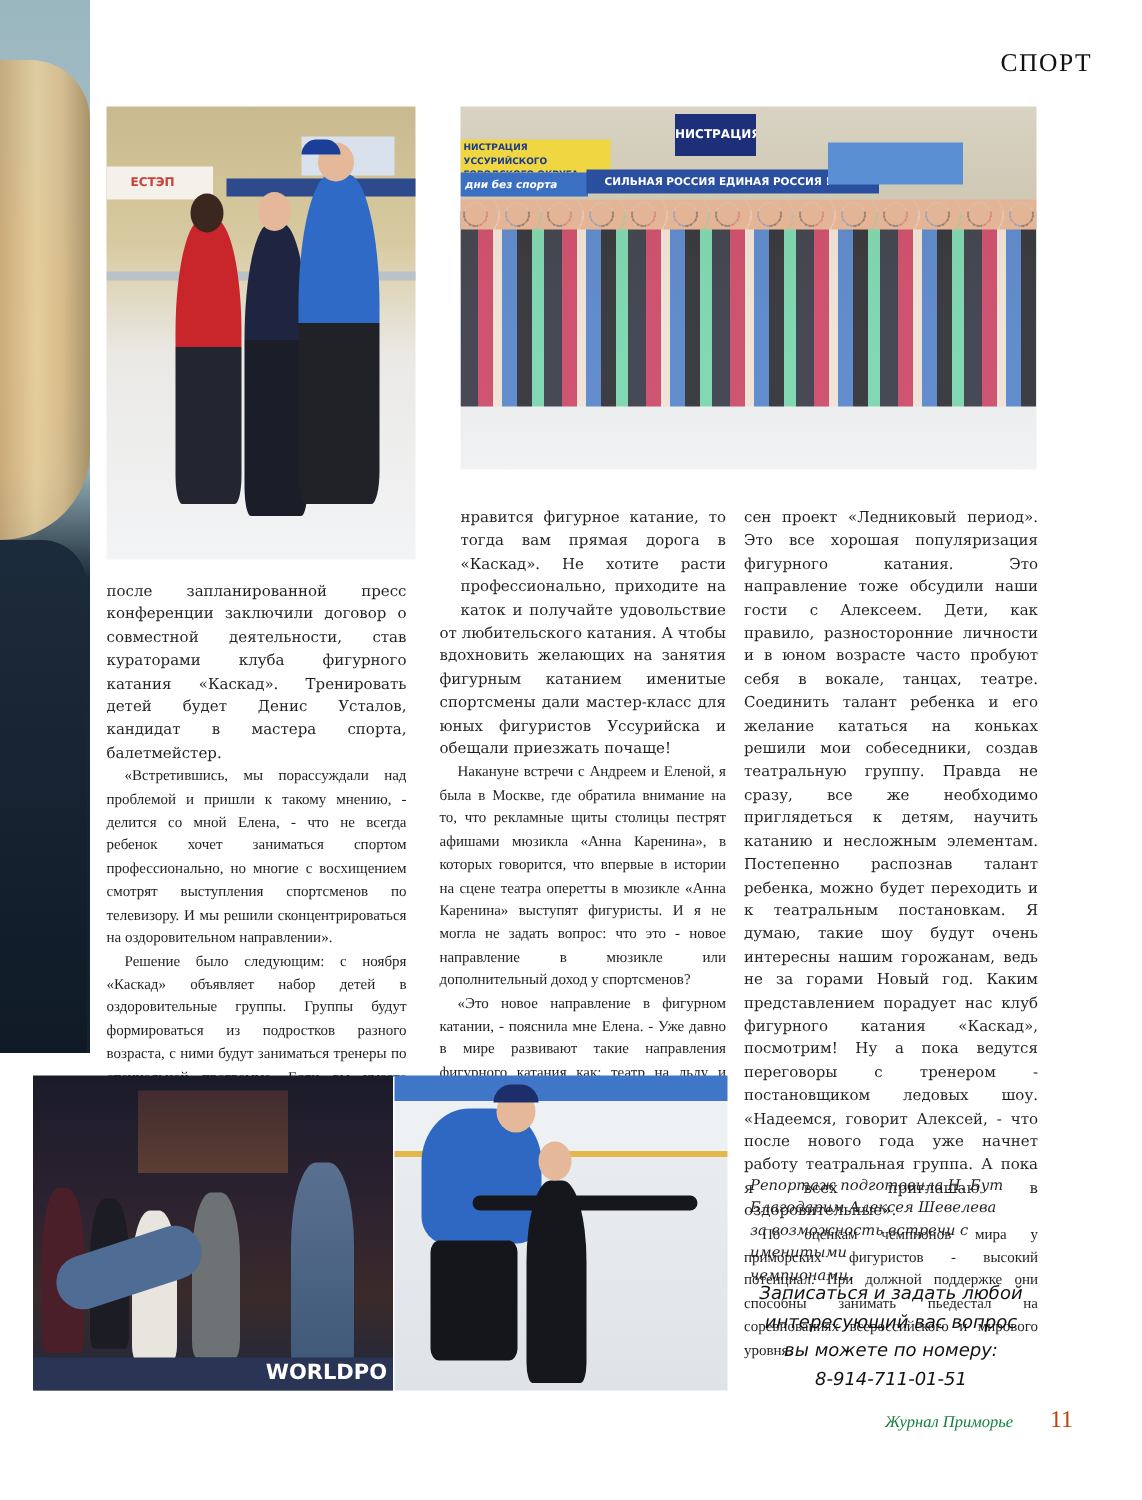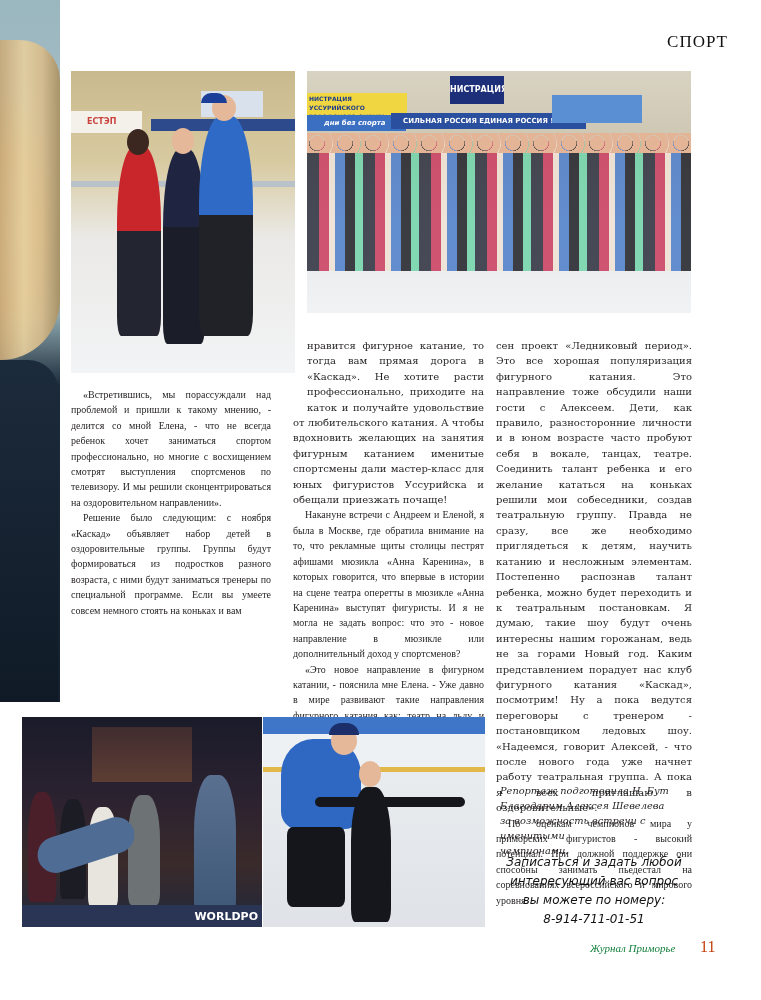--- a/index.html
+++ b/index.html
@@ -14,36 +14,36 @@
   .portrait { left:0; top:0; width:60px; height:702px;
       background:
         radial-gradient(ellipse 60px 180px at 10px 230px, #e9d3a2 0%, #d8bc86 45%, rgba(200,170,110,0) 75%),
         linear-gradient(180deg, #9ab6bf 0%, #a9c1c7 25%, #8ea9b0 45%, #1b2a39 55%, #14202e 100%); }
   .portrait .hair { position:absolute; left:0; top:40px; width:60px; height:320px;
       background:linear-gradient(90deg,#c8a877 0%,#e6cf9d 40%,#d9bc8a 70%,#a98e60 100%);
       border-radius:0 40px 60px 0; opacity:.9; }
   .portrait .coat { position:absolute; left:0; top:360px; width:58px; height:342px;
       background:linear-gradient(180deg,#1c2b3b,#101a27); border-radius:0 30px 0 0; }
 
-  .photo-coaches { left:71px; top:71px; width:224px; height:302px;
+  .photo-coaches { left:71px; top:71px; width:206px; height:302px;
       background:linear-gradient(180deg,#c9b98e 0%,#d8caa0 30%,#eae9e6 55%,#f3f4f6 100%); }
   .photo-group { left:307px; top:71px; width:384px; height:242px;
       background:linear-gradient(180deg,#d9d3c3 0%,#cfc8b5 25%,#e7e8ea 60%,#f1f2f3 100%); }
   .photo-show { left:22px; top:717px; width:240px; height:210px;
       background:linear-gradient(180deg,#1a1b2a 0%,#2c2230 40%,#3a2a2a 70%,#20283d 100%); }
   .photo-training { left:263px; top:717px; width:222px; height:210px;
       background:linear-gradient(180deg,#3f76c7 0%,#3f76c7 8%,#eef1f4 8%,#eef1f4 24%,#e3b84a 24%,#e3b84a 26%,#e9ecef 26%,#dfe3e8 100%); }
 
   .banner { position:absolute; font-family:"DejaVu Sans", sans-serif; font-weight:bold; font-size:7px;
             color:#fff; white-space:nowrap; overflow:hidden; }
   .fig { position:absolute; border-radius:40% 40% 10% 10%; }
   .head { position:absolute; border-radius:50%; background:#e5b89a; }
 
   .watermark { position:absolute; right:4px; bottom:4px; font-family:"DejaVu Sans", sans-serif;
-               font-weight:bold; font-size:11px; color:#ffffff;margin-left:26px; }
+               font-weight:bold; font-size:14px; color:#ffffff;margin-left:26px; }
 
   
   .col { position:absolute; font-family:"DejaVu Serif", serif; font-size:10px; line-height:15.4px;
          text-align:justify; color:#231f20; }
   .col p { margin:0; }
   .col p.ind { text-indent:12px;font-family:Liberation Serif, serif; }
   .col-1 { left:71px; top:387px; width:200px; }
   .col-2 { left:293px; top:338px; width:191px; }
   .col-3 { left:496px; top:338px; width:196px; }
   .wrap-float { float:left; width:14px; height:62px; }
@@ -80,30 +80,31 @@
   <div class="fig" style="left:92px;top:78px;width:42px;height:195px;background:linear-gradient(180deg,#1f2440 0%,#1f2440 40%,#1b1d28 40%);"></div>
   <div class="head" style="left:101px;top:57px;width:22px;height:26px;"></div>
   <div class="fig" style="left:128px;top:45px;width:54px;height:220px;background:linear-gradient(180deg,#2f6bc6 0%,#2f6bc6 45%,#202228 45%);"></div>
   <div class="head" style="left:141px;top:24px;width:24px;height:26px;"></div>
   <div style="position:absolute;left:130px;top:22px;width:26px;height:10px;background:#1b3f99;border-radius:10px 10px 0 0;"></div>
 </div>
 
 <div class="photo photo-group">
   <div class="banner" style="left:0;top:22px;width:96px;height:20px;background:#f0d640;color:#1c3b8e;font-size:6px;line-height:9px;white-space:normal;padding:1px 2px;">НИСТРАЦИЯ УССУРИЙСКОГО ГОРОДСКОГО ОКРУГА</div>
   <div class="banner" style="left:143px;top:5px;width:54px;height:28px;background:#1d2f78;font-size:8px;line-height:28px;text-align:center;">НИСТРАЦИЯ</div>
-  <div class="banner" style="left:0;top:44px;width:82px;height:16px;background:#3b6fc2;font-style:italic;line-height:16px;padding-left:17px;">дни без спорта</div>
+  <div class="banner" style="left:0;top:44px;width:82px;height:16px;background:#3b6fc2;font-style:italic;line-height:16px;padding-left:3px;">дни без спорта</div>
   <div class="banner" style="left:84px;top:42px;width:183px;height:16px;background:#2a4f9e;line-height:16px;padding-left:12px;">СИЛЬНАЯ РОССИЯ ЕДИНАЯ РОССИЯ !</div>
   <div style="position:absolute;left:245px;top:24px;width:90px;height:28px;background:#5b8fd4;"></div>
   <div style="position:absolute;left:0;top:70px;width:384px;height:130px;
        background:repeating-linear-gradient(90deg,#2a2d3b 0px,#2a2d3b 12px,#c93a5c 12px,#c93a5c 22px,#f0e2d4 22px,#f0e2d4 28px,#4a7cc8 28px,#4a7cc8 38px,#1e1f26 38px,#1e1f26 48px,#6fd4a8 48px,#6fd4a8 56px);opacity:.85;"></div>
   <div style="position:absolute;left:0;top:62px;width:384px;height:20px;
        background:repeating-radial-gradient(circle at 10px 10px,#e4b496 0,#e4b496 7px,transparent 8px);background-size:28px 20px;"></div>
 </div>
 
 <div class="col col-1">
+  <p>после запланированной пресс конференции заключили договор о совместной деятельности, став кураторами клуба фигурного катания «Каскад». Тренировать детей будет Денис Усталов, кандидат в мастера спорта, балетмейстер.</p>
   <p class="ind">«Встретившись, мы порассуждали над проблемой и пришли к такому мнению, - делится со мной Елена, - что не всегда ребенок хочет заниматься спортом профессионально, но многие с восхищением смотрят выступления спортсменов по телевизору. И мы решили сконцентрироваться на оздоровительном направлении».</p>
   <p class="ind">Решение было следующим: с ноября «Каскад» объявляет набор детей в оздоровительные группы. Группы будут формироваться из подростков разного возраста, с ними будут заниматься тренеры по специальной программе. Если вы умеете совсем немного стоять на коньках и вам</p>
 </div>
 
 <div class="col col-2">
   <div class="wrap-float"></div>
   <p>нравится фигурное катание, то тогда вам прямая дорога в «Каскад». Не хотите расти профессионально, приходите на каток и получайте удовольствие от любительского катания. А чтобы вдохновить желающих на занятия фигурным катанием именитые спортсмены дали мастер-класс для юных фигуристов Уссурийска и обещали приезжать почаще!</p>
   <p class="ind">Накануне встречи с Андреем и Еленой, я была в Москве, где обратила внимание на то, что рекламные щиты столицы пестрят афишами мюзикла «Анна Каренина», в которых говорится, что впервые в истории на сцене театра оперетты в мюзикле «Анна Каренина» выступят фигуристы. И я не могла не задать вопрос: что это - новое направление в мюзикле или дополнительный доход у спортсменов?</p>
   <p class="ind">«Это новое направление в фигурном катании, - пояснила мне Елена. - Уже давно в мире развивают такие направления фигурного катания как: театр на льду и балет на льду. Для многих стал интере-</p>
 </div>

